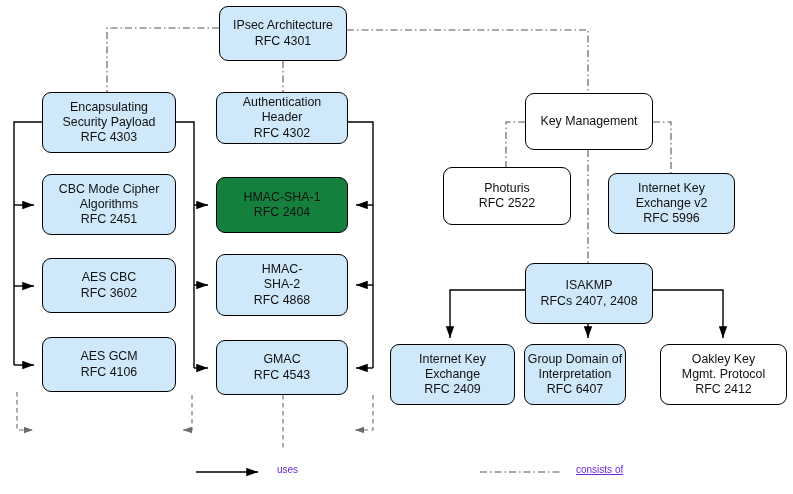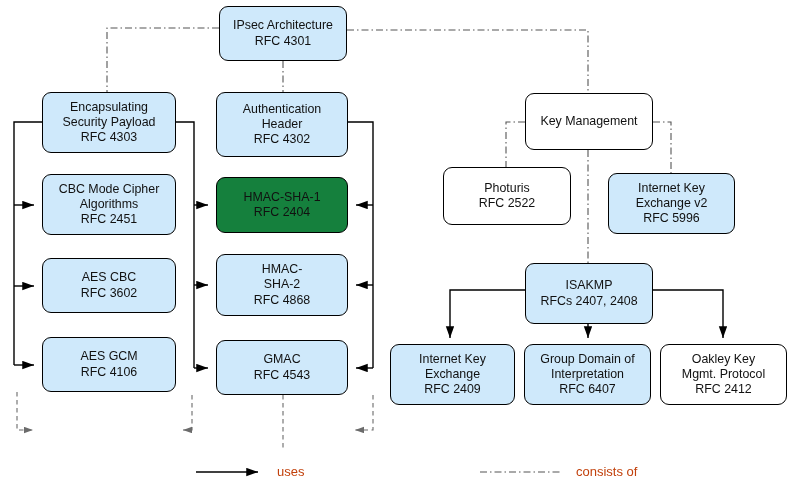--- a/index.html
+++ b/index.html
@@ -8,21 +8,21 @@
        -webkit-font-smoothing:antialiased;overflow:hidden;}
   #diagram{position:absolute;left:0;top:0;width:793px;height:494px;}
   .layer-svg{position:absolute;left:0;top:0;width:793px;height:494px;pointer-events:none;}
   .node{position:absolute;box-sizing:border-box;border:1.4px solid #000000;
         border-radius:9px;display:flex;flex-direction:column;
         align-items:center;justify-content:center;
         font-size:12.4px;line-height:15.2px;color:#111111;text-align:center;
         background:#cfe9fb;}
   .node.white{background:#ffffff;}
   .node .ln{display:block;white-space:nowrap;}
-  .legend-text{position:absolute;font-size:13px;color:#c2410c;white-space:nowrap;}
+  .legend-text{position:absolute;font-size:10px;color:#6d28d9;white-space:nowrap;}
 </style>
 </head>
 <body>
 
 <div id="diagram">
 
   <svg class="layer-svg" viewBox="0 0 793 494">
     <defs>
       <marker id="arrowBlack" markerWidth="9" markerHeight="9" refX="8.4" refY="3" orient="auto" markerUnits="strokeWidth">
         <path d="M0,0 L8.4,3 L0,6 z" fill="#000000"></path>
@@ -90,21 +90,21 @@
 
   <div class="node" id="n0" style="left: 219px; top: 6px; width: 128px; height: 55px; background: rgb(207, 233, 251); border-color: rgb(0, 0, 0);">
       <span class="ln">IPsec Architecture</span>
       <span class="ln">RFC 4301</span>
     </div>
   <div class="node" id="n1" style="left: 42px; top: 92px; width: 134px; height: 61px; background: rgb(207, 233, 251); border-color: rgb(0, 0, 0);">
       <span class="ln">Encapsulating</span>
       <span class="ln">Security Payload</span>
       <span class="ln">RFC 4303</span>
     </div>
-  <div class="node" id="n2" style="left: 216px; top: 92px; width: 132px; height: 65px; background: rgb(207, 233, 251); border-color: rgb(0, 0, 0);">
+  <div class="node" id="n2" style="left: 216px; top: 92px; width: 132px; height: 52px; background: rgb(207, 233, 251); border-color: rgb(0, 0, 0);">
       <span class="ln">Authentication</span>
       <span class="ln">Header</span>
       <span class="ln">RFC 4302</span>
     </div>
   <div class="node white" id="n3" style="left: 525px; top: 93px; width: 128px; height: 57px; border-color: rgb(0, 0, 0);">
       <span class="ln">Key Management</span>
     </div>
   <div class="node" id="n4" style="left: 42px; top: 174px; width: 134px; height: 61px; background: rgb(207, 233, 251); border-color: rgb(0, 0, 0);">
       <span class="ln">CBC Mode Cipher</span>
       <span class="ln">Algorithms</span>
@@ -142,26 +142,26 @@
     </div>
   <div class="node" id="n12" style="left: 216px; top: 340px; width: 132px; height: 55px; background: rgb(207, 233, 251); border-color: rgb(0, 0, 0);">
       <span class="ln">GMAC</span>
       <span class="ln">RFC 4543</span>
     </div>
   <div class="node" id="n13" style="left: 390px; top: 344px; width: 125px; height: 61px; background: rgb(207, 233, 251); border-color: rgb(0, 0, 0);">
       <span class="ln">Internet Key</span>
       <span class="ln">Exchange</span>
       <span class="ln">RFC 2409</span>
     </div>
-  <div class="node" id="n14" style="left: 524px; top: 344px; width: 127px; height: 61px; background: rgb(207, 233, 251); border-color: rgb(0, 0, 0);">
+  <div class="node" id="n14" style="left: 524px; top: 344px; width: 102px; height: 61px; background: rgb(207, 233, 251); border-color: rgb(0, 0, 0);">
       <span class="ln">Group Domain of</span>
       <span class="ln">Interpretation</span>
       <span class="ln">RFC 6407</span>
     </div>
   <div class="node white" id="n15" style="left: 660px; top: 344px; width: 127px; height: 61px; border-color: rgb(0, 0, 0); text-align: center;">
       <span class="ln">Oakley Key</span>
       <span class="ln">Mgmt. Protocol</span>
       <span class="ln">RFC 2412</span>
     </div>
 
   <span class="legend-text" style="left:277px;top:464px;">uses</span>
-  <span class="legend-text" style="left:576px;top:464px;">consists of</span>
+  <span class="legend-text" style="left:576px;top:464px;text-decoration:underline;">consists of</span>
 </div>
 
 </body></html>

